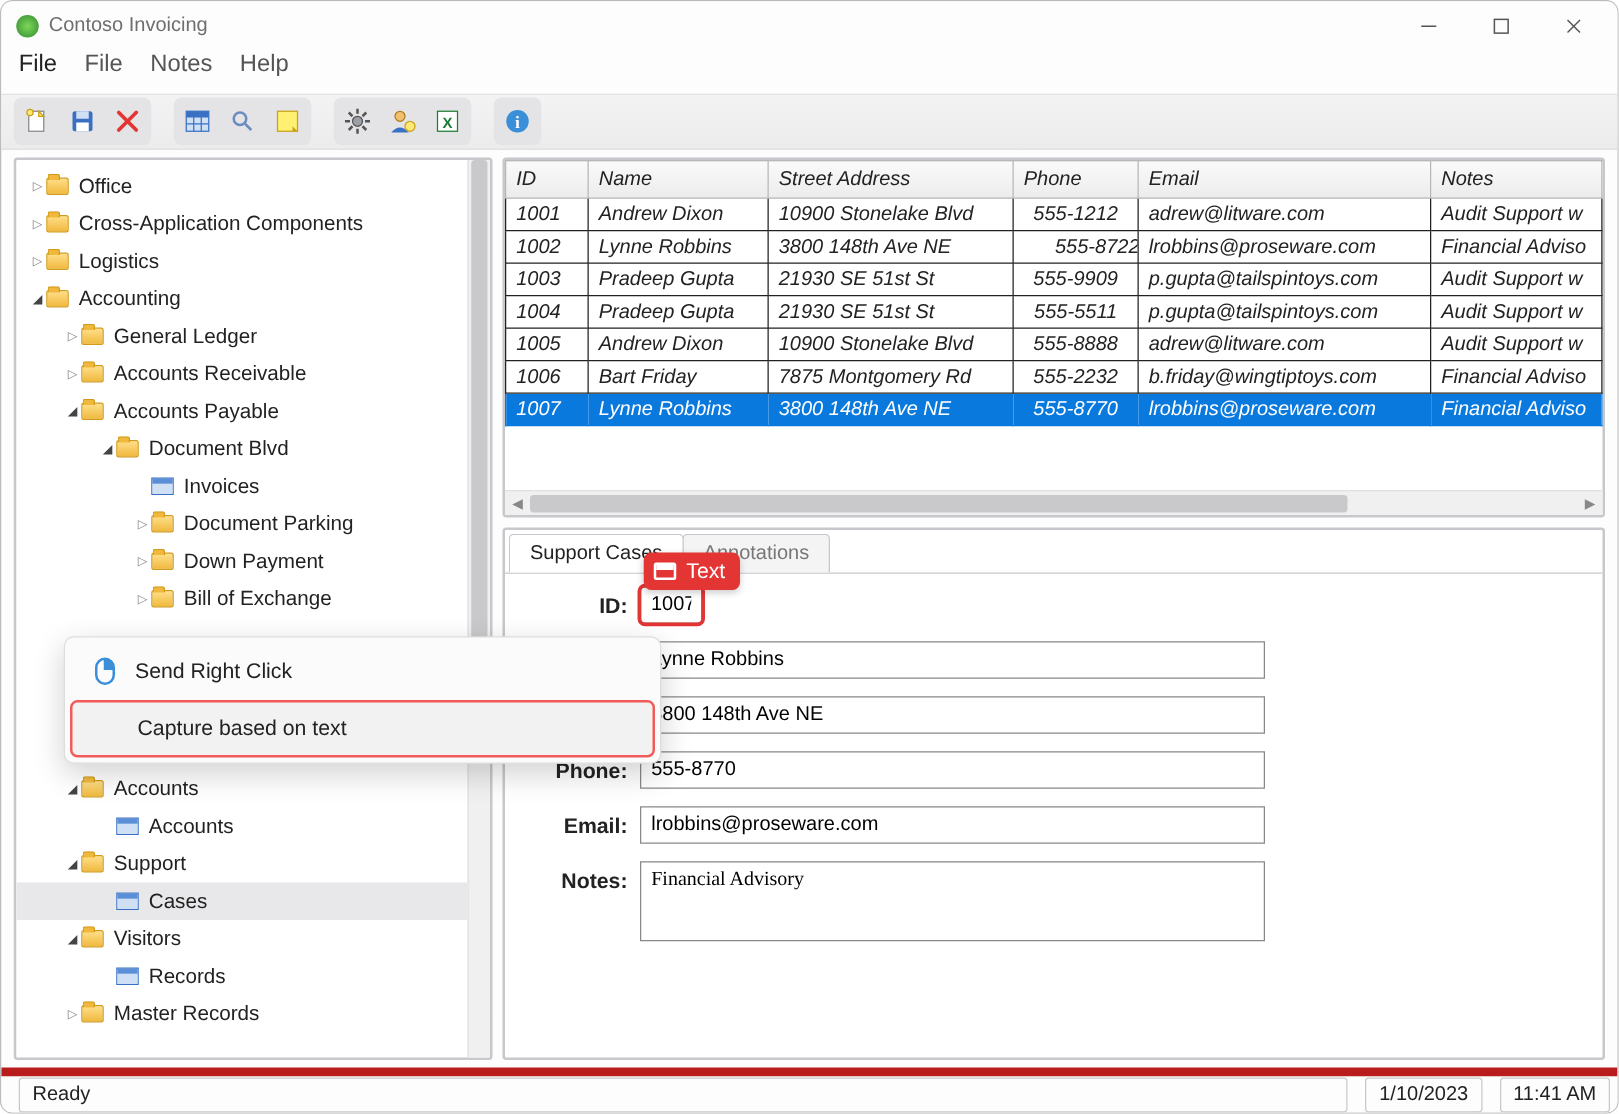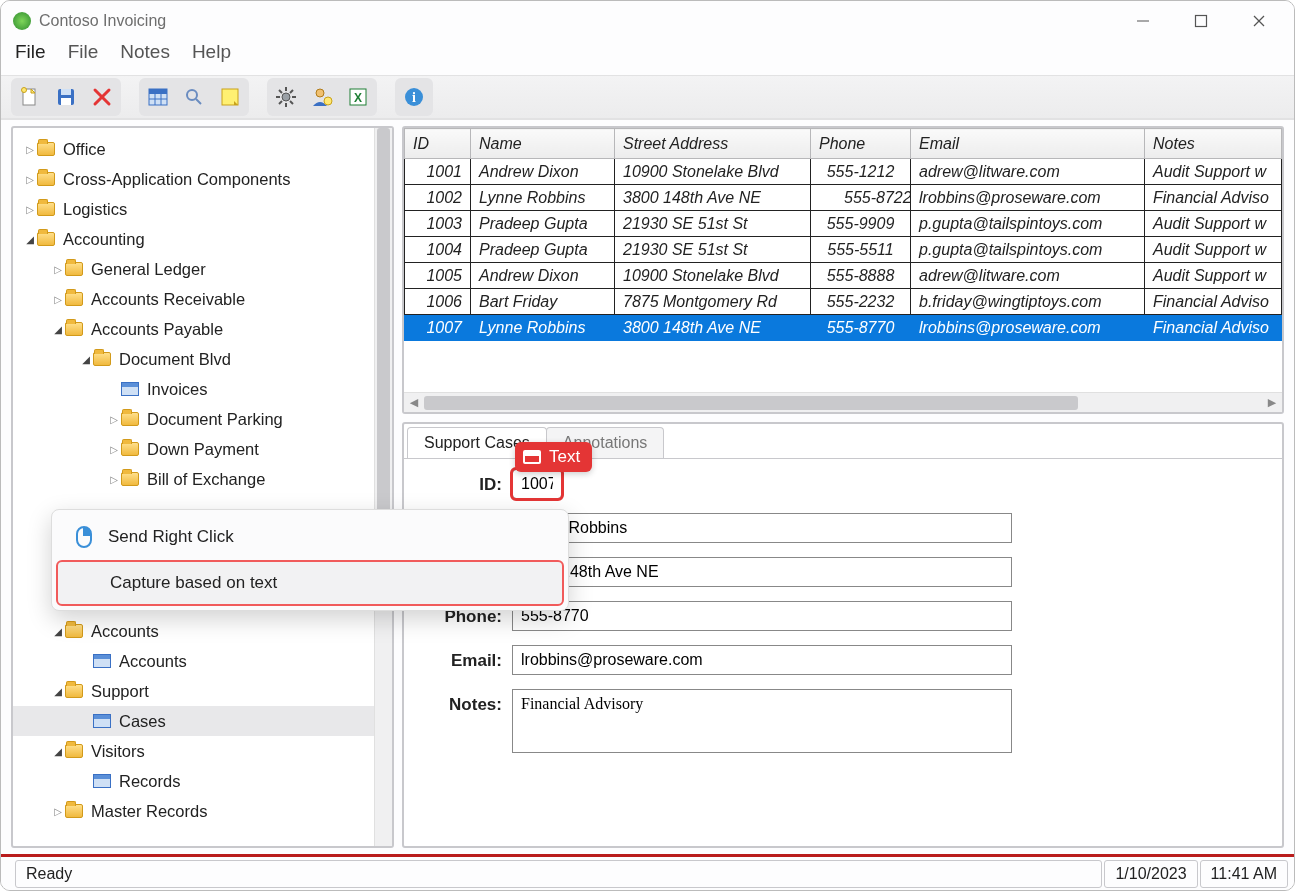--- a/index.html
+++ b/index.html
@@ -29,40 +29,40 @@
 .folder-icon:before{content:"";position:absolute;top:-4px;left:0;width:8px;height:4px;background:#f0b93e;border-radius:2px 2px 0 0;border:1px solid #d29a1a;border-bottom:none;}
 .grid-icon { width:18px; height:14px; background:#fff; border:1px solid #3a70c4; margin-right:8px; position:relative; }
 .grid-icon:before{content:"";position:absolute;inset:0;background:linear-gradient(#5a8fd8,#5a8fd8) 0 0/100% 4px no-repeat, linear-gradient(#cfe0f5,#cfe0f5) 0 4px/100% 100% no-repeat;}
 .sidebar-scroll { width:18px; background:#f0f0f1; border-left:1px solid #e0e0e0; position:relative; }
 .sidebar-thumb { position:absolute; left:2px; right:2px; top:0; height:440px; background:#c9c9cc; border-radius:3px; }
 .main { flex:1; display:flex; flex-direction:column; margin:6px 10px 6px 4px; min-width:0; }
 .gridwrap { border:2px solid #c8c8cc; border-radius:3px; background:#fff; height:288px; display:flex; flex-direction:column; }
 table.grid { border-collapse:collapse; width:100%; table-layout:fixed; font-size:16px;font-style:italic; }
 table.grid th { background:linear-gradient(#fafafa,#ececec); border:1px solid #b7b7b9; padding:2px 8px; text-align:left; font-weight:400; height:30px; }
 table.grid td { border:1px solid #222; padding:1px 8px; height:26px; white-space:nowrap; overflow:hidden; }
-table.grid td.idcell{text-align:right;}
+table.grid td.idcell{text-align:left;}
 tr.selected td { background:#0a79dd; color:#fff; border-color:#0a79dd; }
 .hscroll { height:20px; background:#f0f0f1; border-top:1px solid #e0e0e0; display:flex; align-items:center; margin-top:auto; }
 .hscroll .arrow { width:20px; text-align:center; color:#888; font-size:11px; }
 .hscroll .track { flex:1; height:14px; position:relative; }
 .hscroll .thumb { position:absolute; left:0; width:78%; top:0; bottom:0; background:#c9c9cc; border-radius:3px; }
 .detail { flex:1; border:2px solid #c8c8cc; border-radius:3px; background:#fff; margin-top:8px; display:flex; flex-direction:column; }
 .tabs { display:flex; border-bottom:1px solid #c8c8cc; padding:3px 3px 0 3px; gap:0; position:relative; }
 .tab { padding:6px 16px; border:1px solid #c8c8cc; border-bottom:none; border-radius:4px 4px 0 0; background:#f4f4f5; color:#777; font-size:16px; margin-right:-1px; }
 .tab.active { background:#fff; color:#222; position:relative; z-index:2; }
 .form { padding:10px 14px; }
 .frow { display:flex; align-items:flex-start; margin-bottom:14px; }
 .flabel { width:94px; text-align:right; font-weight:700; padding-right:10px; padding-top:6px; font-size:17px; }
 .finput { width:500px; border:1px solid #888; padding:5px 8px; font-size:16px; font-family:inherit;}
 .finput.hl { outline:3px solid #e43535; outline-offset:-1px; width:50px; border-radius:4px; }
 textarea.finput { height:64px; resize:none;font-family:Liberation Serif, serif; }
-.statusbar { height:36px; border-top:3px solid #b91c1c; display:flex; align-items:center; font-size:16px; background:#fdfdfe; padding:0 6px;}
-.statusbar .cell { border:1px solid #c8c8cc; border-radius:3px; padding:4px 10px; margin-left:2px; }
+.statusbar { height:36px; border-top:7px solid #b91c1c; display:flex; align-items:flex-end; font-size:16px; background:#fdfdfe; padding:0 6px;}
+.statusbar .cell { border:1px solid #c8c8cc; border-radius:3px; padding:4px 10px; margin-left:14px; }
 .statusbar .cell.ready { flex:1; margin-left:8px;}
-.context-menu { position:absolute; left:50px; top:508px; width:518px; background:#fbfbfc; border:1px solid #ddd; border-radius:8px; box-shadow:0 8px 24px rgba(0,0,0,.18); padding:4px; z-index:50; font-size:17px;}
+.context-menu { position:absolute; left:50px; top:508px; width:478px; background:#fbfbfc; border:1px solid #ddd; border-radius:8px; box-shadow:0 8px 24px rgba(0,0,0,.18); padding:4px; z-index:50; font-size:17px;}
 .context-item { display:flex; align-items:center; height:46px; padding:0 18px; border-radius:6px; gap:14px; }
 .context-item.hl { border:2px solid #f15b5b; background:#f2f2f3; }
 .callout { position:absolute; left:514px; top:441px; background:#e43535; color:#fff; padding:5px 12px 5px 8px; border-radius:6px; display:flex; align-items:center; gap:8px; font-size:17px; z-index:40; box-shadow:0 2px 6px rgba(0,0,0,.2);}
 .callout .winicon{width:18px;height:14px;border:2px solid #fff;border-radius:2px;position:relative;}
 .callout .winicon:before{content:"";position:absolute;left:0;right:0;top:0;height:4px;background:#fff;}
 </style>
 </head>
 <body>
 
 <div class="window">

